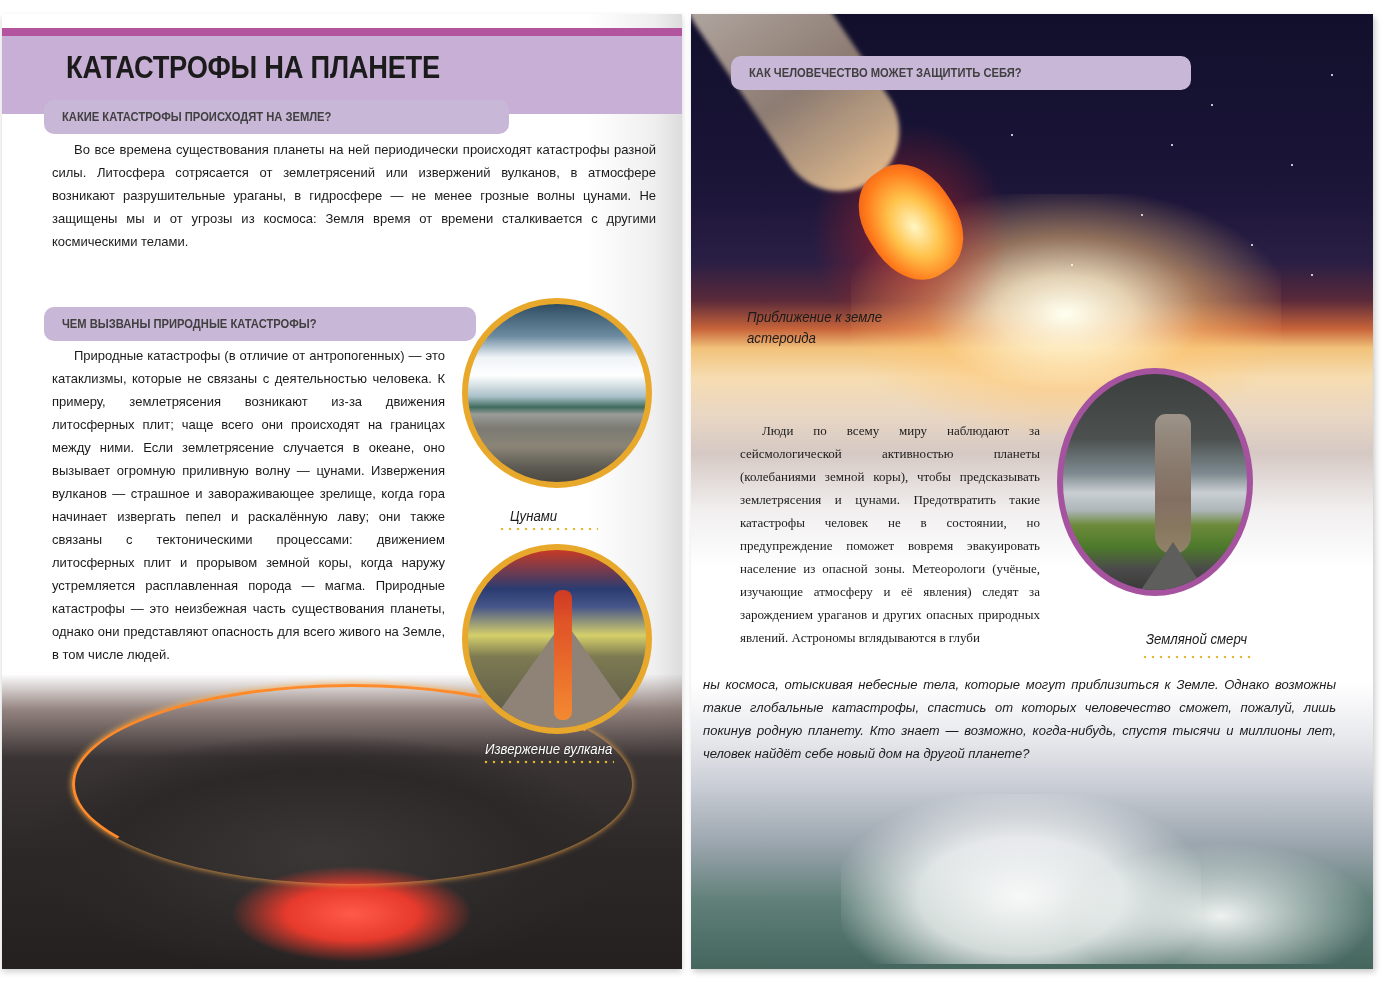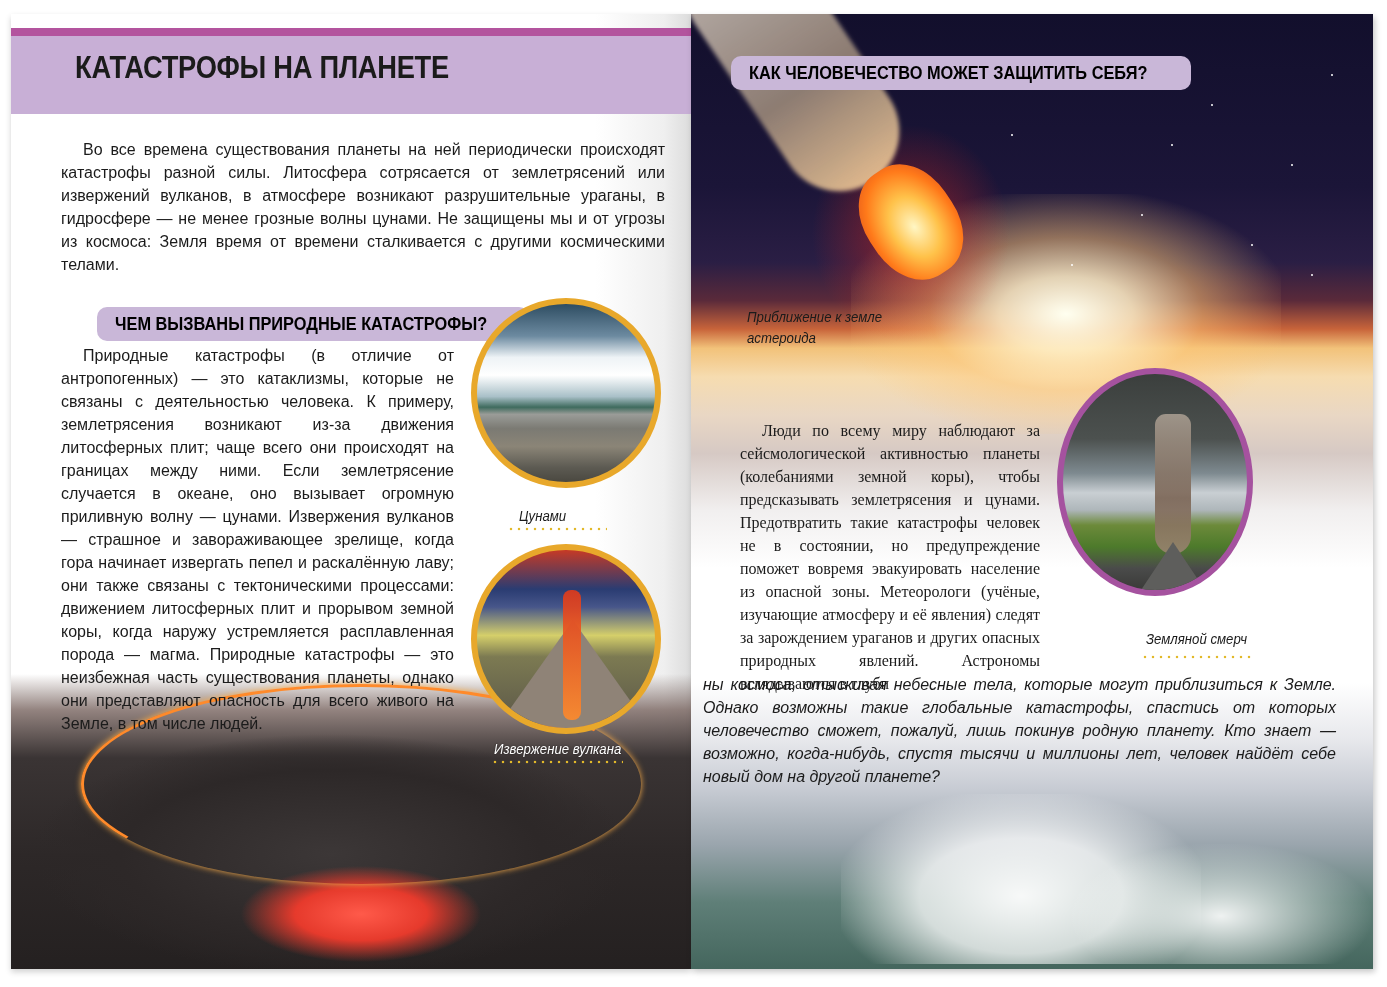--- a/index.html
+++ b/index.html
@@ -3,49 +3,49 @@
 <meta charset="utf-8">
 <style>
   * { margin:0; padding:0; box-sizing:border-box; }
   html, body { width:1387px; height:987px; background:#ffffff; overflow:hidden; }
   body { position:relative; font-family:"Liberation Sans", "DejaVu Sans", sans-serif; color:#1a1a1a; }
 
   .spread { position:absolute; left:0; top:0; width:1387px; height:987px; background:#ffffff; }
 
   
   .page-left {
-    position:absolute; left:11px; top:14px; width:680px; height:955px;
+    position:absolute; left:2px; top:14px; width:680px; height:955px;
     background:linear-gradient(90deg, #ffffff 0%, #ffffff 86%, #efefef 96%, #dcdcdc 100%);
     overflow:hidden;
     box-shadow: 0 3px 6px rgba(0,0,0,0.18);
   }
   .title-band {
     position:absolute; left:0; top:14px; width:680px; height:86px;
     background:#c8afd6;
     border-top:8px solid #b3549e;
   }
   .title-text {
     position:absolute; left:64px; top:14px;
     font-family:"Liberation Sans", sans-serif; font-weight:bold;
     font-size:31px; letter-spacing:-0.3px; color:#1b1b1b;
     transform:scaleX(0.88); transform-origin:left center;
   }
   .pill {
     position:absolute; background:#c9b7d8; border-radius:10px;
     height:34px; padding:0 18px;
-    font-weight:bold; font-size:19px; color:#000000; line-height:34px;
+    font-weight:bold; font-size:13px; color:#404040; line-height:34px;
     white-space:nowrap;
   }
   .pill span { display:inline-block; transform:scaleX(0.86); transform-origin:left center; }
 
   .pill-q1 { left:42px; top:86px; width:465px; }
-  .pill-q2 { left:42px; top:293px; width:432px;margin-left:44px; }
+  .pill-q2 { left:42px; top:293px; width:432px; }
 
   .body-text {
-    position:absolute; font-size:16px; line-height:23px; color:#1b1b1b;
+    position:absolute; font-size:13px; line-height:23px; color:#1b1b1b;
     text-align:justify;
   }
   .para-intro { left:50px; top:124px; width:604px; }
   .para-intro p { text-indent:22px; }
   .para-causes { left:50px; top:330px; width:393px; }
   .para-causes p { text-indent:22px; }
 
   
   .lava {
     position:absolute; left:0; top:660px; width:680px; height:300px;
@@ -169,20 +169,23 @@
 <body>
 
 <div class="spread">
 
   <div class="page-left">
 
     <div class="title-band">
       <div class="title-text">КАТАСТРОФЫ НА ПЛАНЕТЕ</div>
     </div>
 
+    <div class="pill pill-q1">
+      <span>КАКИЕ КАТАСТРОФЫ ПРОИСХОДЯТ НА ЗЕМЛЕ?</span>
+    </div>
 
     <div class="body-text para-intro">
       <p>Во все времена существования планеты на ней периодически происходят катастрофы разной силы. Литосфера сотрясается от землетрясений или извержений вулканов, в атмосфере возникают разрушительные ураганы, в гидросфере — не менее грозные волны цунами. Не защищены мы и от угрозы из космоса: Земля время от времени сталкивается с другими космическими телами.</p>
     </div>
 
     <div class="pill pill-q2">
       <span>ЧЕМ ВЫЗВАНЫ ПРИРОДНЫЕ КАТАСТРОФЫ?</span>
     </div>
 
     <div class="lava">

